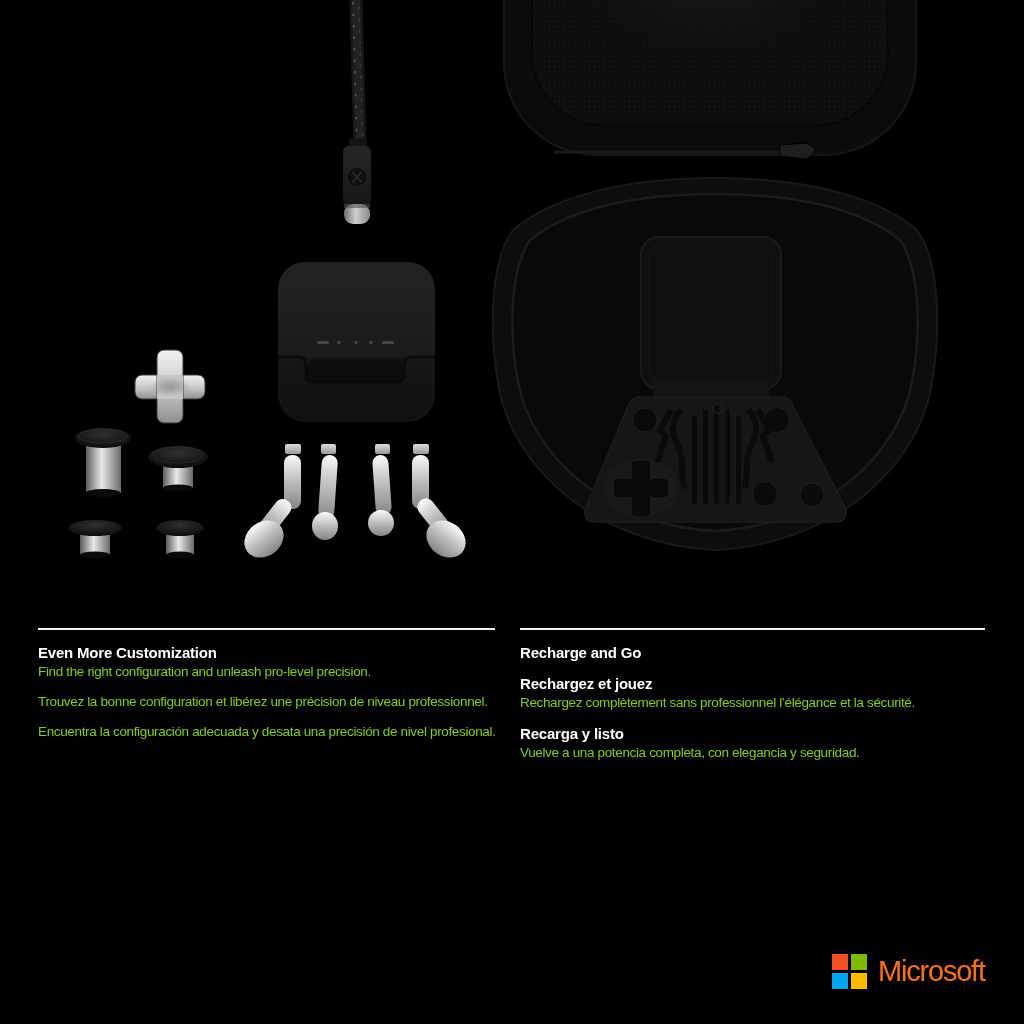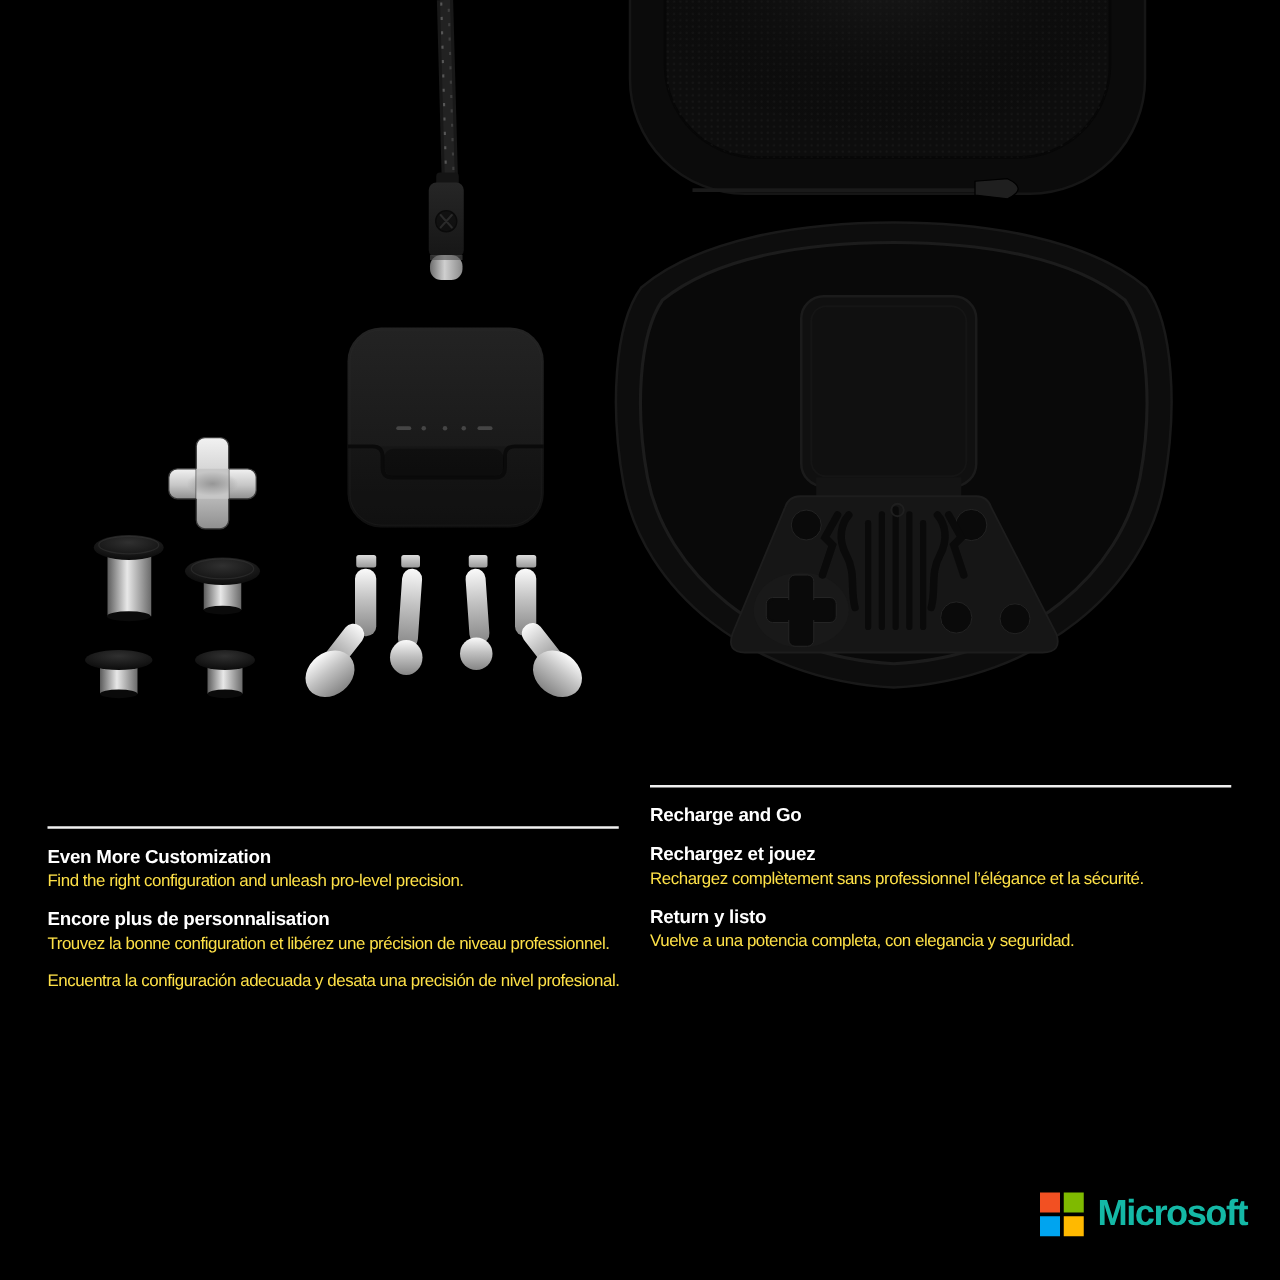--- a/index.html
+++ b/index.html
@@ -1,33 +1,33 @@
 <!DOCTYPE html>
 <html><head>
 <meta charset="utf-8">
 <style>
   html,body{margin:0;padding:0;background:#000;}
   .stage{position:relative;width:1024px;height:1024px;overflow:hidden;background:#000;
          font-family:"Liberation Sans", sans-serif;}
   .product{position:absolute;}
   
   .info-col{position:absolute;top:628px;}
-  .info-col.left{left:38px;width:470px;margin-top:33px;}
+  .info-col.left{left:38px;width:470px;}
   .info-col.right{left:520px;width:500px;}
   .rule{height:2px;background:#f0f0f0;}
   .info-col.left .rule{width:457px;}
   .info-col.right .rule{width:465px;}
   .section{margin-top:14px;}
   .section h3{margin:0 0 3px 0;font-size:15px;font-weight:bold;color:#fff;letter-spacing:-0.2px;}
-  .section p{margin:0;font-size:13.5px;line-height:16px;color:#fde047;letter-spacing:-0.35px;}
+  .section p{margin:0;font-size:13.5px;line-height:16px;color:#84cc16;letter-spacing:-0.35px;}
   
   .ms-logo{position:absolute;left:832px;top:954px;display:flex;align-items:center;gap:11px;}
   .ms-grid{display:grid;grid-template-columns:16px 16px;grid-template-rows:16px 16px;gap:3px;}
   .ms-grid span{display:block;width:16px;height:16px;}
-  .ms-word{font-size:29px;font-weight:bold;color:#14b8a6;letter-spacing:-1.2px;}
+  .ms-word{font-size:29px;font-weight:normal;color:#f97316;letter-spacing:-1.2px;}
 </style>
 </head>
 <body>
 
 <div class="stage">
 
   <svg class="product" style="left:488px;top:-70px;" width="452" height="640" viewBox="0 0 452 640">
     <defs>
       <radialGradient id="lidGlow" cx="50%" cy="35%" r="60%">
         <stop offset="0%" stop-color="#242424" stop-opacity="0.55"></stop>
@@ -222,39 +222,38 @@
     </g>
   </svg>
 
   <div class="info-col left">
     <div class="rule" style="background: rgb(240, 240, 240);"></div>
     <div class="section">
       <h3>Even More Customization</h3>
       <p>Find the right configuration and unleash pro-level precision.</p>
     </div>
     <div class="section">
-      <h3>Encore plus de personnalisation</h3>
       <p>Trouvez la bonne configuration et libérez une précision de niveau professionnel.</p>
     </div>
     <div class="section">
       <p>Encuentra la configuración adecuada y desata una precisión de nivel profesional.</p>
     </div>
   </div>
 
   <div class="info-col right">
     <div class="rule" style="background: rgb(240, 240, 240);"></div>
     <div class="section">
       <h3>Recharge and Go</h3>
     </div>
     <div class="section">
       <h3>Rechargez et jouez</h3>
       <p>Rechargez complètement sans professionnel l’élégance et la sécurité.</p>
     </div>
     <div class="section">
-      <h3>Return y listo</h3>
+      <h3>Recarga y listo</h3>
       <p>Vuelve a una potencia completa, con elegancia y seguridad.</p>
     </div>
   </div>
 
   <div class="ms-logo">
     <div class="ms-grid">
       <span style="background: rgb(242, 80, 34);"></span>
       <span style="background: rgb(127, 186, 0);"></span>
       <span style="background: rgb(0, 164, 239);"></span>
       <span style="background: rgb(255, 185, 0);"></span>

